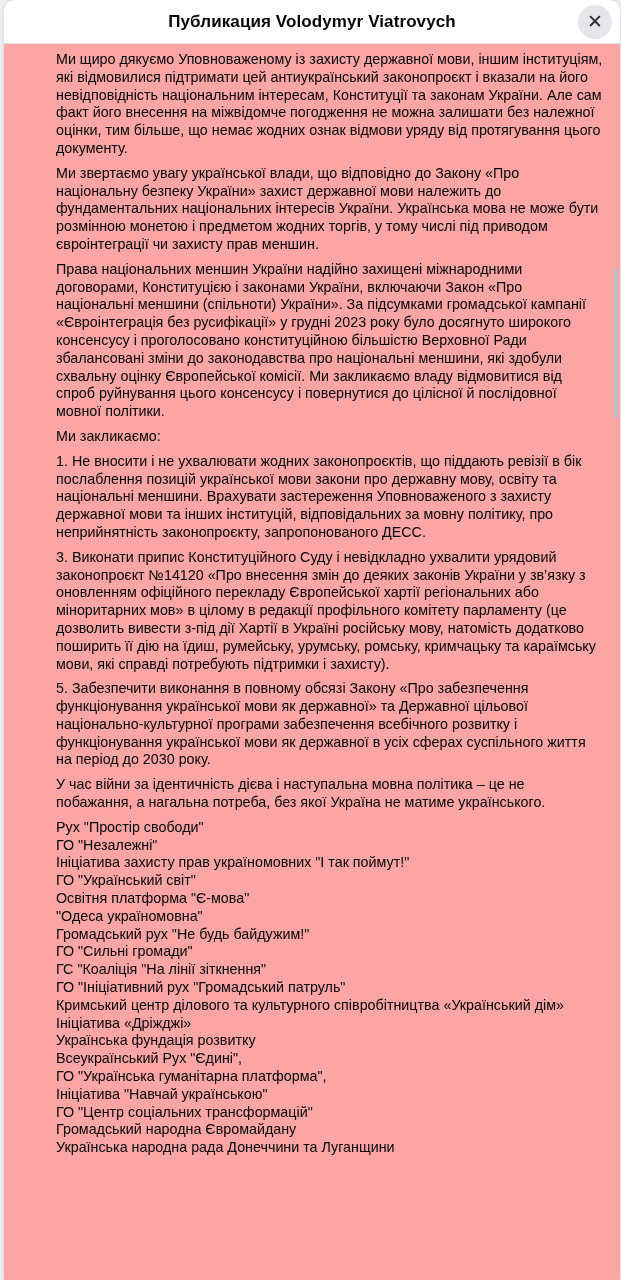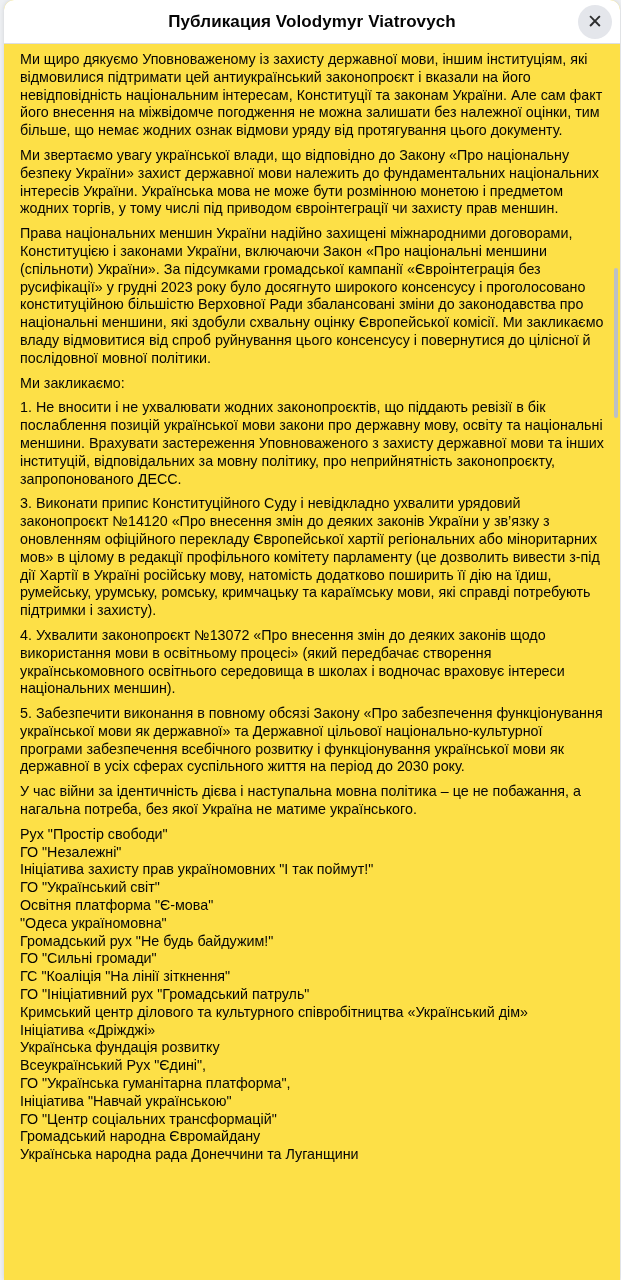--- a/index.html
+++ b/index.html
@@ -3,21 +3,21 @@
 <meta charset="utf-8">
 <style>
   html,body{margin:0;padding:0;}
   body{
     width:621px;height:1280px;overflow:hidden;
     background:#eef0f3;
     font-family:"Liberation Sans", sans-serif;
   }
   .modal{
     position:absolute;left:4px;top:0;right:1px;bottom:0;
-    background:#fde047;
+    background:#fca5a5;
     border-radius:10px 10px 0 0;
     box-shadow:0 0 5px rgba(0,0,0,0.12);
   }
   .dialog-header{
     height:43px;
     border-bottom:1px solid #dcdee3;
     display:flex;align-items:center;justify-content:center;
     position:relative;
     background:#ffffff;
     border-radius:10px 10px 0 0;
@@ -33,20 +33,21 @@
     background:#e4e6eb;border:none;padding:0;
     display:flex;align-items:center;justify-content:center;
     cursor:pointer;
   }
   .close-btn span{
     font-size:19px;line-height:1;color:#2c2d2e;
   }
   .scroll-area{
     position:absolute;top:44px;left:0;right:0;bottom:0;
     overflow:hidden;
+    padding-left:36px;
   }
   .content{
     padding:7px 16px 0 16px;
   }
   .para{
     font-size:14.3px;line-height:17.8px;color:#050505;
     margin:0 0 7px 0;
   }
   .sig-block{margin:0;}
   .sig-line{
@@ -73,21 +74,20 @@
 
   <div class="scroll-area">
     <div class="content">
       <div>
           <div class="para">Ми щиро дякуємо Уповноваженому із захисту державної мови, іншим інституціям, які відмовилися підтримати цей антиукраїнський законопроєкт і вказали на його невідповідність національним інтересам, Конституції та законам України. Але сам факт його внесення на міжвідомче погодження не можна залишати без належної оцінки, тим більше, що немає жодних ознак відмови уряду від протягування цього документу.</div>
           <div class="para">Ми звертаємо увагу української влади, що відповідно до Закону «Про національну безпеку України» захист державної мови належить до фундаментальних національних інтересів України. Українська мова не може бути розмінною монетою і предметом жодних торгів, у тому числі під приводом євроінтеграції чи захисту прав меншин.</div>
           <div class="para">Права національних меншин України надійно захищені міжнародними договорами, Конституцією і законами України, включаючи Закон «Про національні меншини (спільноти) України». За підсумками громадської кампанії «Євроінтеграція без русифікації» у грудні 2023 року було досягнуто широкого консенсусу і проголосовано конституційною більшістю Верховної Ради збалансовані зміни до законодавства про національні меншини, які здобули схвальну оцінку Європейської комісії. Ми закликаємо владу відмовитися від спроб руйнування цього консенсусу і повернутися до цілісної й послідовної мовної політики.</div>
           <div class="para">Ми закликаємо:</div>
           <div class="para">1. Не вносити і не ухвалювати жодних законопроєктів, що піддають ревізії в бік послаблення позицій української мови закони про державну мову, освіту та національні меншини. Врахувати застереження Уповноваженого з захисту державної мови та інших інституцій, відповідальних за мовну політику, про неприйнятність законопроєкту, запропонованого ДЕСС.</div>
           <div class="para">3. Виконати припис Конституційного Суду і невідкладно ухвалити урядовий законопроєкт №14120 «Про внесення змін до деяких законів України у зв’язку з оновленням офіційного перекладу Європейської хартії регіональних або міноритарних мов» в цілому в редакції профільного комітету парламенту (це дозволить вивести з-під дії Хартії в Україні російську мову, натомість додатково поширить її дію на їдиш, румейську, урумську, ромську, кримчацьку та караїмську мови, які справді потребують підтримки і захисту).</div>
-          <div class="para">4. Ухвалити законопроєкт №13072 «Про внесення змін до деяких законів щодо використання мови в освітньому процесі» (який передбачає створення українськомовного освітнього середовища в школах і водночас враховує інтереси національних меншин).</div>
           <div class="para">5. Забезпечити виконання в повному обсязі Закону «Про забезпечення функціонування української мови як державної» та Державної цільової національно-культурної програми забезпечення всебічного розвитку і функціонування української мови як державної в усіх сферах суспільного життя на період до 2030 року.</div>
           <div class="para">У час війни за ідентичність дієва і наступальна мовна політика – це не побажання, а нагальна потреба, без якої Україна не матиме українського.</div>
         </div>
       <div class="sig-block">
           <div class="sig-line">Рух "Простір свободи"</div>
           <div class="sig-line">ГО "Незалежні"</div>
           <div class="sig-line">Ініціатива захисту прав україномовних "І так поймут!"</div>
           <div class="sig-line">ГО "Український світ"</div>
           <div class="sig-line">Освітня платформа "Є-мова"</div>
           <div class="sig-line">"Одеса україномовна"</div>

